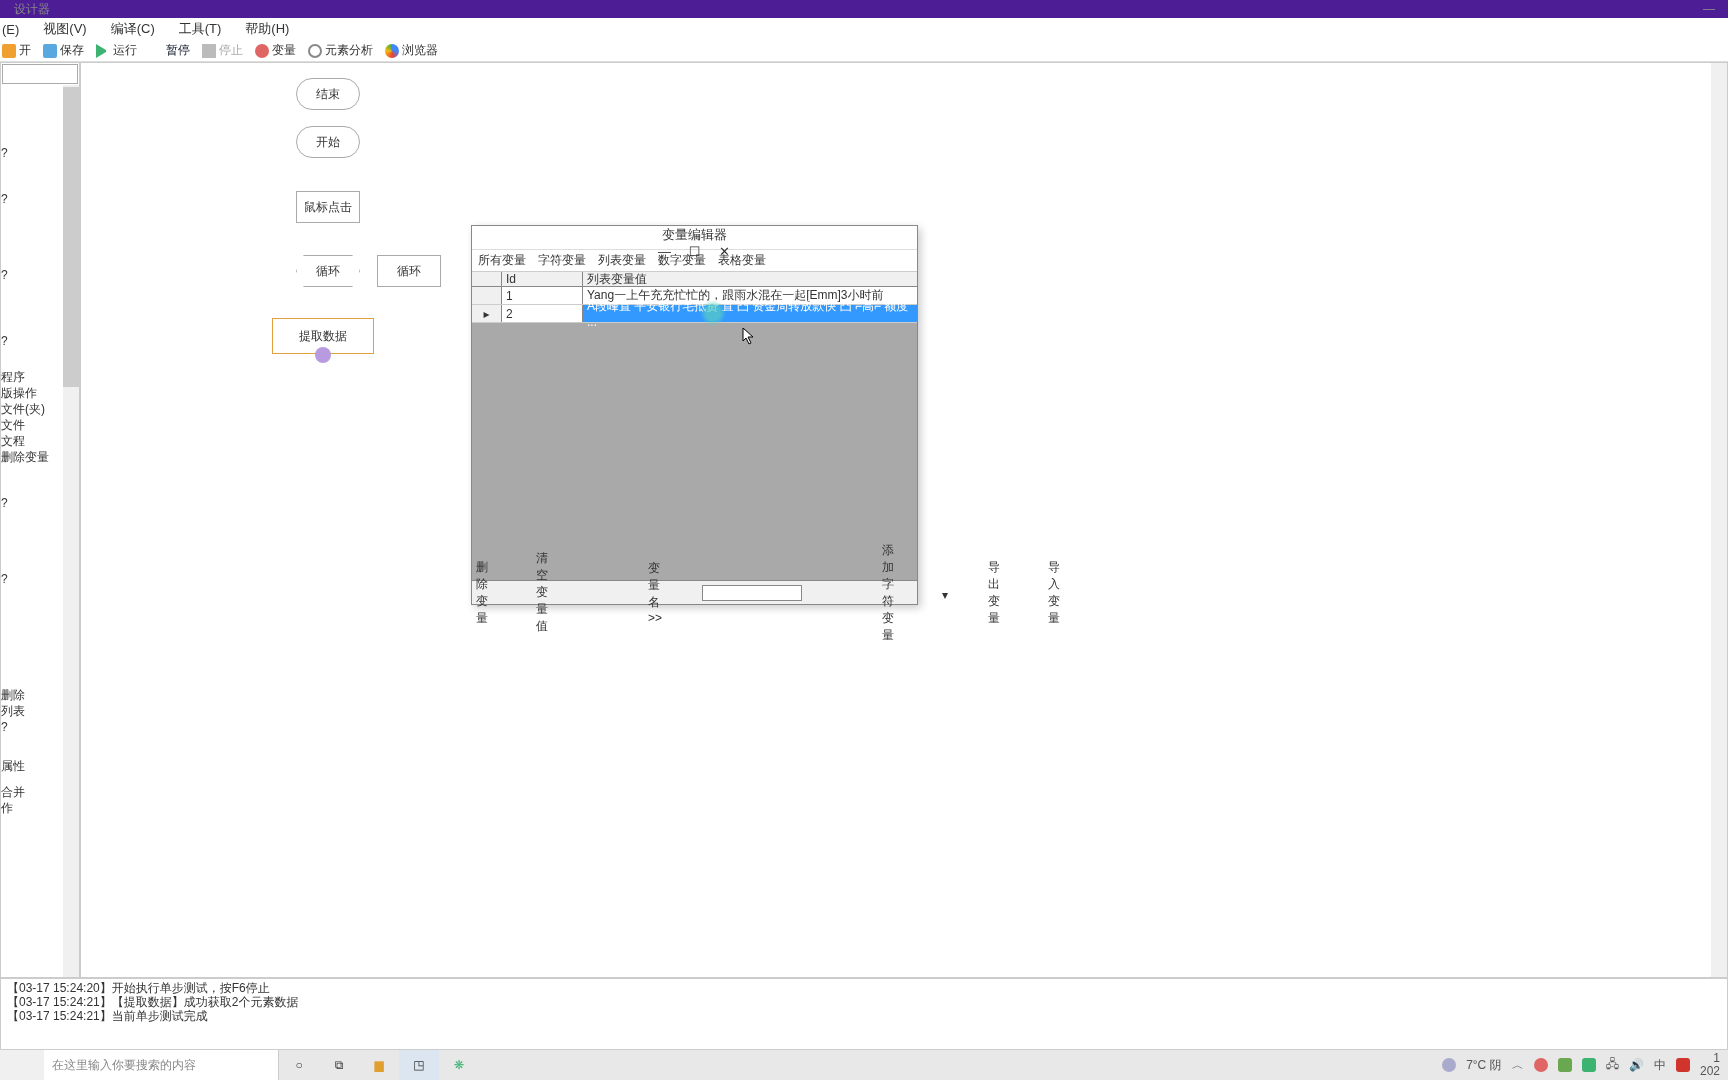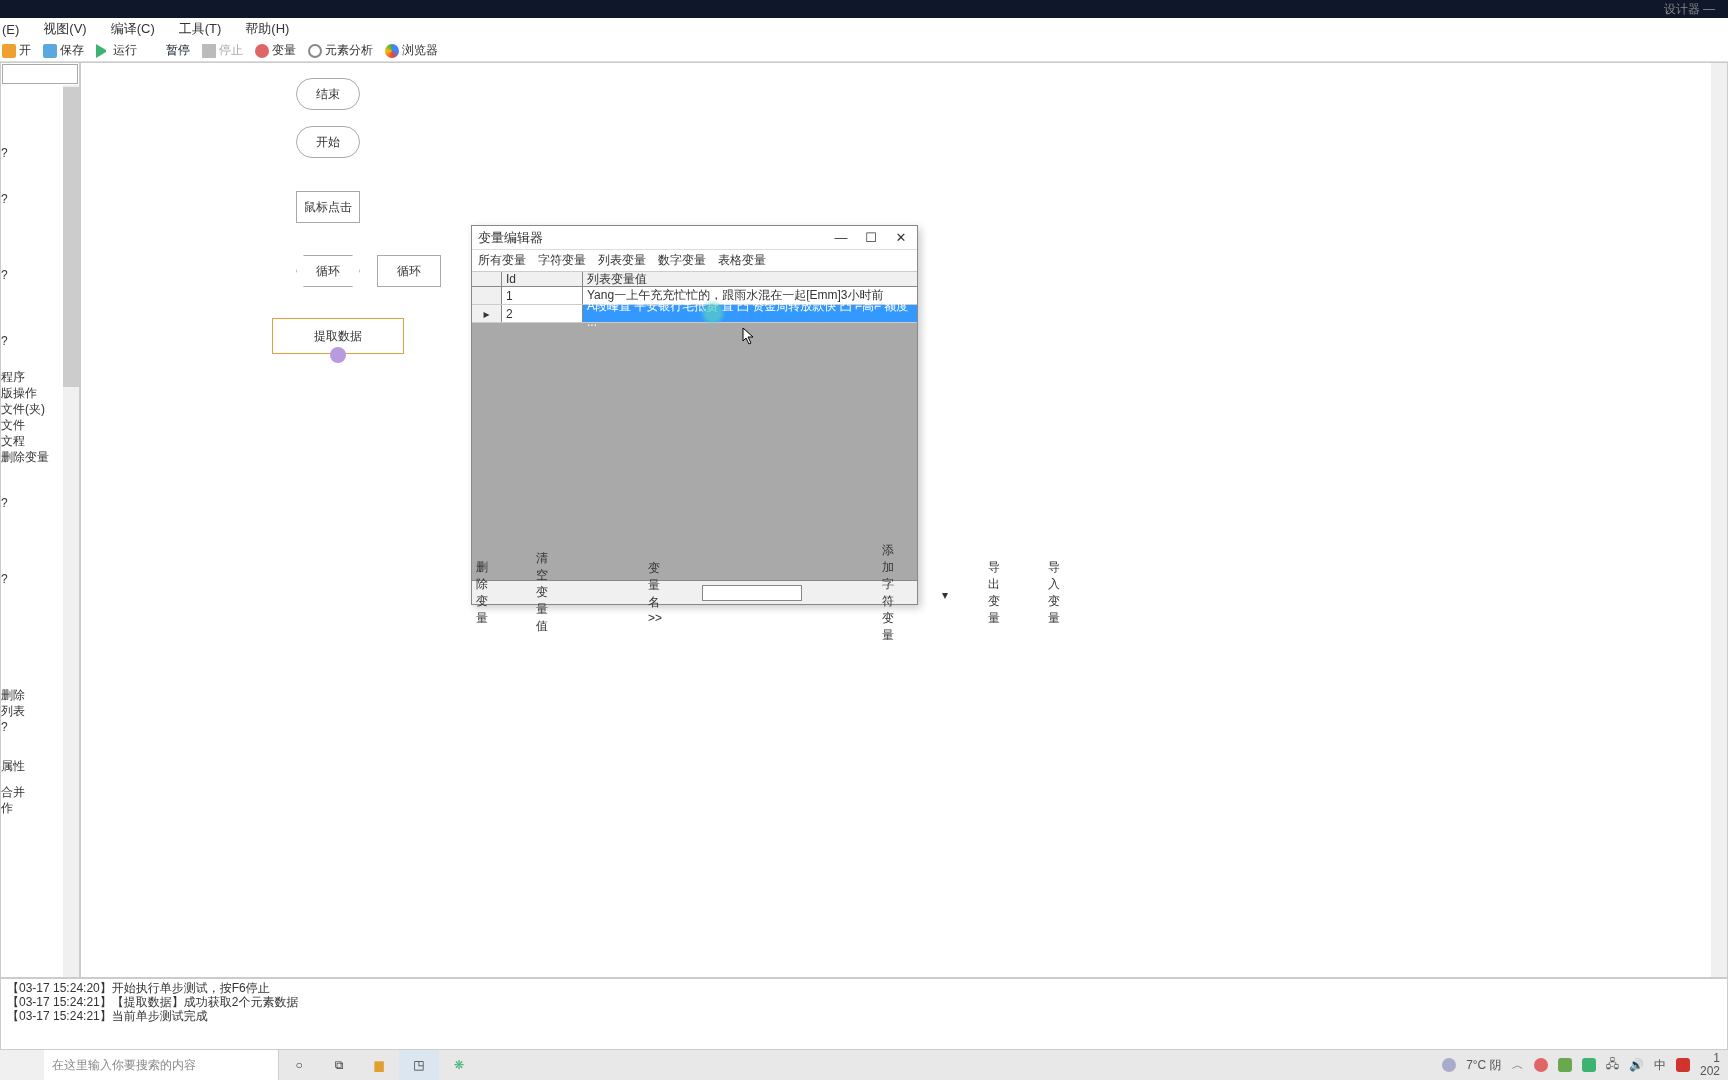--- a/index.html
+++ b/index.html
@@ -1,18 +1,18 @@
 <!DOCTYPE html>
 <html><head>
 <meta charset="utf-8">
 <style>
 * { margin: 0; padding: 0; box-sizing: border-box; font-family: "Microsoft YaHei", SimSun, Arial, sans-serif; }
 body { width: 1728px; height: 1080px; background: #f0f0f0; overflow: hidden; position: relative; font-size: 13px; color: #333; }
 
-.titlebar { height: 18px; background: #0f172a; padding-left: 2px; font-size: 12px; color: #888; display:flex; align-items:center; justify-content:flex-end;}
+.titlebar { height: 18px; background: #4c1d95; padding-left: 14px; font-size: 12px; color: #888; display:flex; align-items:center; justify-content:space-between;}
 .titlebar .win-actions { display:flex; gap:12px; padding-right:10px;}
 .titlebar .win-btn { width:18px; text-align:center; cursor:pointer;}
 
 .menubar { height: 22px; background: #fff; display: flex; align-items: center; padding-left: 2px; font-size: 13px; }
 .menubar span { margin-right: 24px; cursor: pointer; }
 
 .toolbar { height: 22px; background: #fff; display: flex; align-items: center; padding-left: 2px; font-size: 12px; border-bottom: 1px solid #ddd;}
 .toolbar .tb-item { display:flex; align-items:center; margin-right: 12px; cursor:pointer;}
 .toolbar .tb-icon { width:14px; height:14px; margin-right:3px; display:inline-block;}
 .ic-open { background:#f0a030; border-radius:2px;}
@@ -32,26 +32,26 @@
 .sb-scroll { position:absolute; right:0; top:22px; bottom:0; width:16px; background:#f0f0f0;}
 .sb-scroll-thumb { background:#ccc; width:100%; height:300px; margin-top:2px;}
 
 .canvas { flex:1; background:#fff; border:1px solid #ccc; position:relative; overflow:hidden;}
 .canvas-scroll { position:absolute; right:0; top:0; bottom:0; width:16px; background:#f0f0f0;}
 
 .flow-node { position:absolute; background:#fff; border:1px solid #aaa; font-size:12px; display:flex; align-items:center; justify-content:center; text-align:center;}
 .node-round { border-radius: 18px; width:64px; height:32px;}
 .node-rect { width:64px; height:32px;}
 .node-hex { width:64px; height:32px; clip-path: polygon(12% 0, 88% 0, 100% 50%, 88% 100%, 12% 100%, 0 50%);}
-.node-orange { border:1px solid #e0a040; width:132px; height:36px; position:relative;}
+.node-orange { border:1px solid #e0a040; width:102px; height:36px; position:relative;}
 .dot-purple { position:absolute; width:16px; height:16px; background:#b89ae0; border-radius:50%; bottom:-10px; left:calc(50% - 8px);}
 
 
 .dialog { position:absolute; left:471px; top:225px; width:447px; height:380px; background:#fff; border:1px solid #888; box-shadow: 3px 3px 8px rgba(0,0,0,0.2);}
-.dlg-title { height:24px; display:flex; align-items:center; justify-content:space-between; padding:0 6px; font-size:13px; border-bottom:1px solid #ddd;}
+.dlg-title { height:24px; display:flex; align-items:center; justify-content:space-between; padding:0 6px; font-size:13px; border-bottom:1px solid #ddd;flex-direction:column;}
 .dlg-title-btns { display:flex; gap:10px;}
 .dlg-title-btns span { width:20px; text-align:center; cursor:pointer; font-family:Arial;}
 .dlg-tabs { height:22px; display:flex; font-size:12px; align-items:center; padding-left:6px; border-bottom:1px solid #ccc;}
 .dlg-tabs span { margin-right:12px; cursor:pointer;}
 .dlg-grid { background:#a9a9a9; height: 310px; position:relative;}
 .dlg-header { display:flex; background:#f0f0f0; border-bottom:1px solid #888; height:15px; font-size:12px; align-items:center;}
 .dlg-col0 { width:30px; border-right:1px solid #888; height:100%;}
 .dlg-col1 { width:81px; border-right:1px solid #888; height:100%; padding-left:4px; display:flex; align-items:center;}
 .dlg-col2 { flex:1; height:100%; padding-left:4px; display:flex; align-items:center;}
 .dlg-row { display:flex; height:18px; font-size:12px; background:#fff; border-bottom:1px solid #ccc; align-items:center;}

